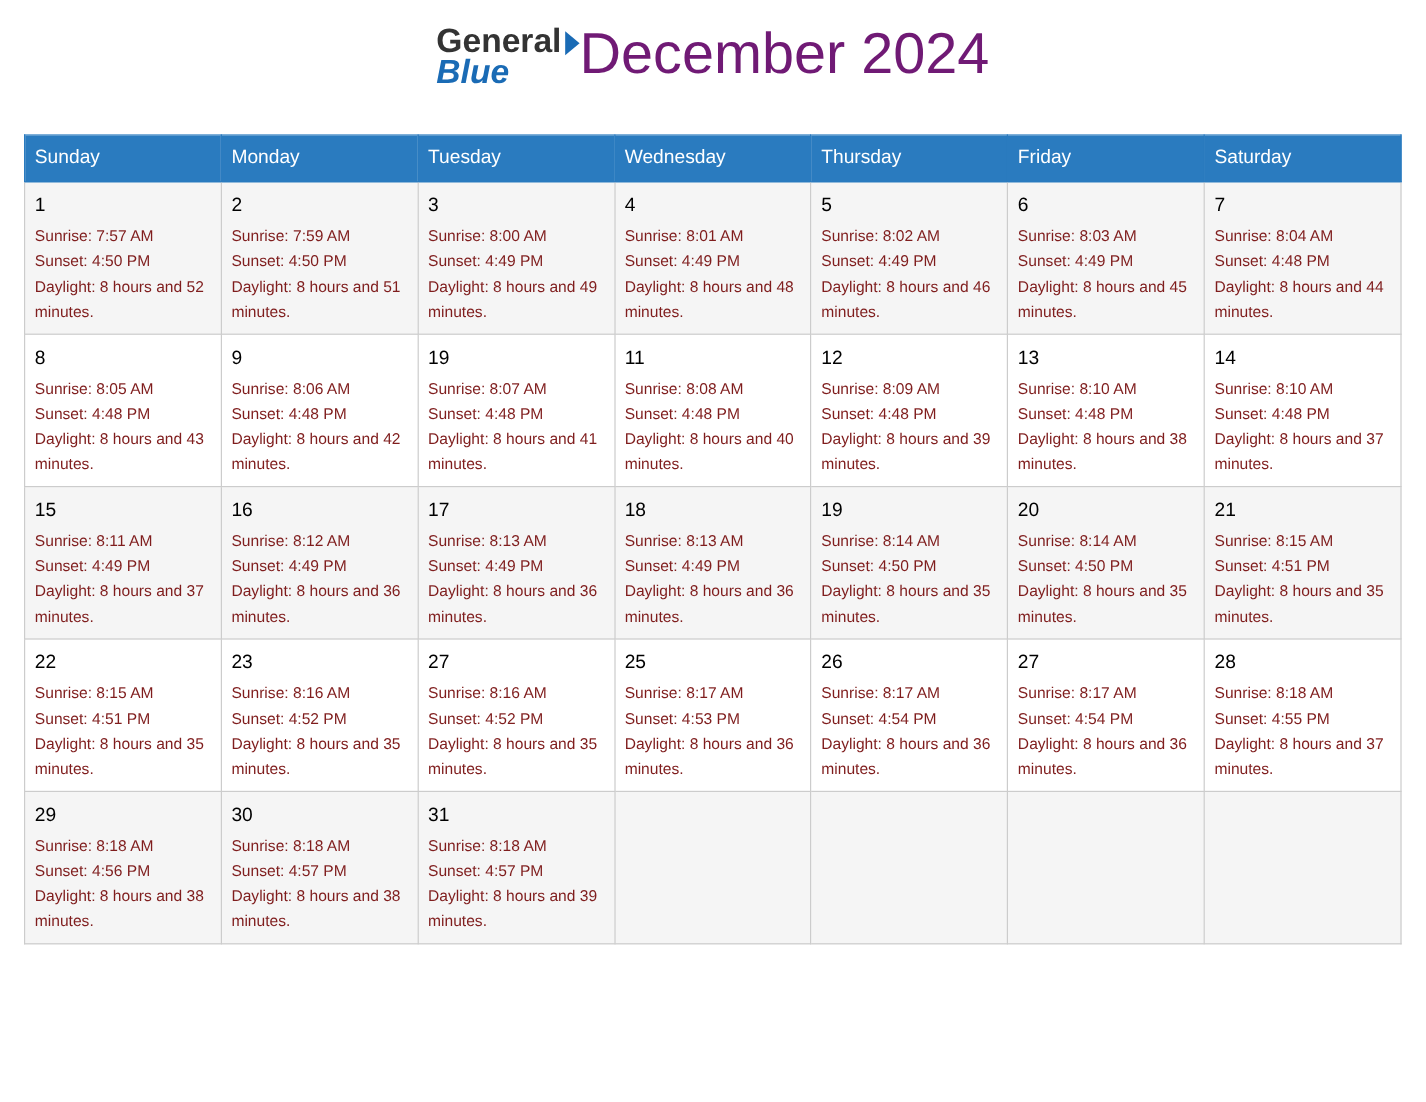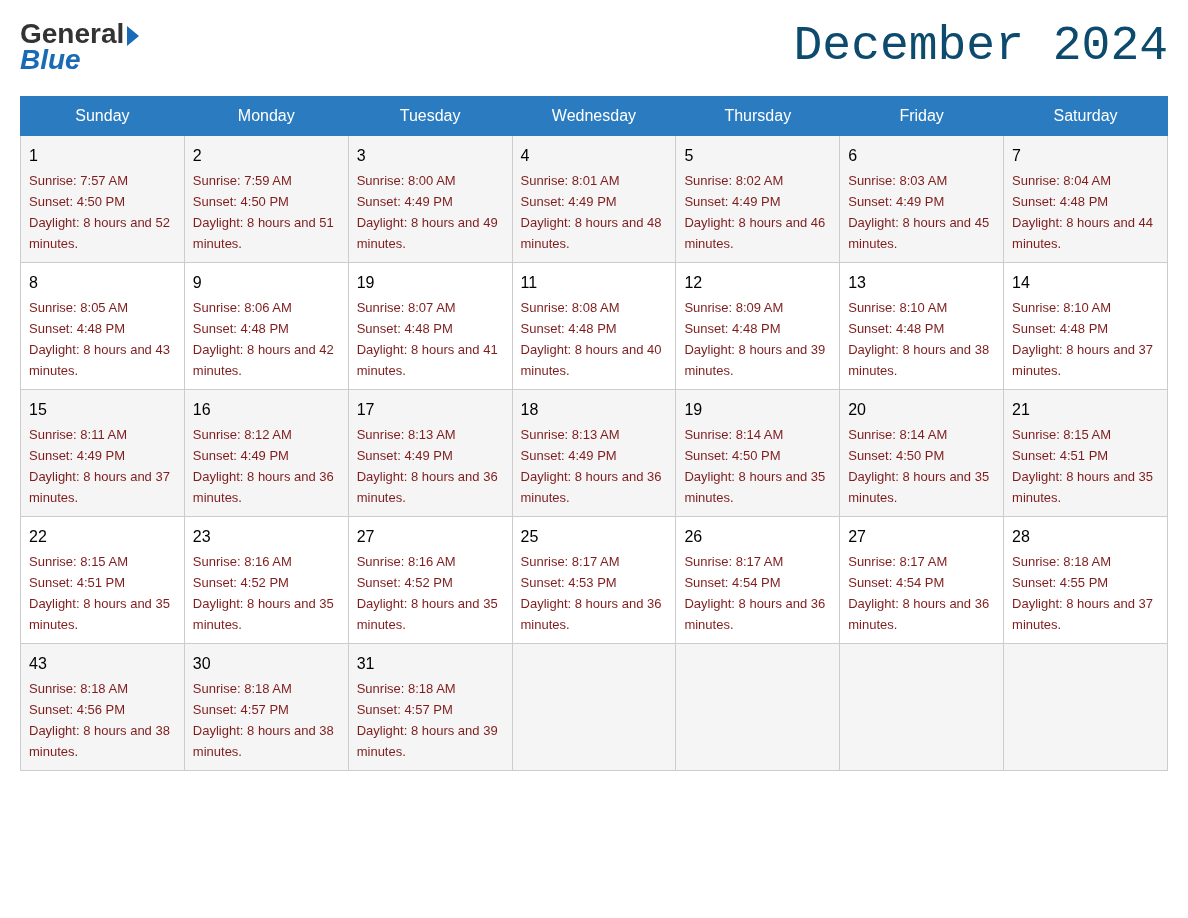--- a/index.html
+++ b/index.html
@@ -5,23 +5,23 @@
     * { box-sizing: border-box; margin: 0; padding: 0; }
     body {
       font-family: Arial, sans-serif;
       background: #fff;
       padding: 20px;
       width: 1188px;
       min-height: 918px;
     }
     .header {
       display: flex;
-      justify-content: space-between;
+      justify-content: center;
       align-items: flex-start;
-      margin-bottom: 20px;
+      margin-bottom: 36px;
     }
     .logo {
       display: flex;
       flex-direction: column;
       align-items: flex-start;
     }
     .logo-general {
       font-size: 28px;
       font-weight: bold;
       color: #333;
@@ -33,39 +33,38 @@
       color: #1a6bb5;
       margin-top: -4px;
       font-style: italic;
     }
     .title-section {
       text-align: right;
     }
     .month-title {
       font-size: 48px;
       font-weight: normal;
-      color: #0c4a6e;
+      color: #701a75;
       line-height: 1.1;
-      font-family: Liberation Mono, monospace;
     }
     .location {
       font-size: 22px;
       color: #333;
       margin-top: 4px;
     }
     table {
       width: 100%;
       border-collapse: collapse;
       font-size: 14px;
     }
     thead tr th {
       background-color: #2a7bbf;
       color: #fff;
       padding: 10px 8px;
-      text-align: center;
+      text-align: left;
       font-size: 16px;
       font-weight: normal;
       border: 1px solid #2a7bbf;
     }
     tbody tr td {
       border: 1px solid #ccc;
       padding: 8px;
       vertical-align: top;
       width: 14.28%;
       line-height: 1.5;
@@ -157,21 +156,21 @@
       <tr>
         <td><span class="day-num">22</span><span class="day-info">Sunrise: 8:15 AM<br>Sunset: 4:51 PM<br>Daylight: 8 hours and 35 minutes.</span></td>
         <td><span class="day-num">23</span><span class="day-info">Sunrise: 8:16 AM<br>Sunset: 4:52 PM<br>Daylight: 8 hours and 35 minutes.</span></td>
         <td><span class="day-num">27</span><span class="day-info">Sunrise: 8:16 AM<br>Sunset: 4:52 PM<br>Daylight: 8 hours and 35 minutes.</span></td>
         <td><span class="day-num">25</span><span class="day-info">Sunrise: 8:17 AM<br>Sunset: 4:53 PM<br>Daylight: 8 hours and 36 minutes.</span></td>
         <td><span class="day-num">26</span><span class="day-info">Sunrise: 8:17 AM<br>Sunset: 4:54 PM<br>Daylight: 8 hours and 36 minutes.</span></td>
         <td><span class="day-num">27</span><span class="day-info">Sunrise: 8:17 AM<br>Sunset: 4:54 PM<br>Daylight: 8 hours and 36 minutes.</span></td>
         <td><span class="day-num">28</span><span class="day-info">Sunrise: 8:18 AM<br>Sunset: 4:55 PM<br>Daylight: 8 hours and 37 minutes.</span></td>
       </tr>
       <tr>
-        <td><span class="day-num">43</span><span class="day-info">Sunrise: 8:18 AM<br>Sunset: 4:56 PM<br>Daylight: 8 hours and 38 minutes.</span></td>
+        <td><span class="day-num">29</span><span class="day-info">Sunrise: 8:18 AM<br>Sunset: 4:56 PM<br>Daylight: 8 hours and 38 minutes.</span></td>
         <td><span class="day-num">30</span><span class="day-info">Sunrise: 8:18 AM<br>Sunset: 4:57 PM<br>Daylight: 8 hours and 38 minutes.</span></td>
         <td><span class="day-num">31</span><span class="day-info">Sunrise: 8:18 AM<br>Sunset: 4:57 PM<br>Daylight: 8 hours and 39 minutes.</span></td>
         <td>&nbsp;</td>
         <td>&nbsp;</td>
         <td>&nbsp;</td>
         <td>&nbsp;</td>
       </tr>
     </tbody>
 </table>
 

